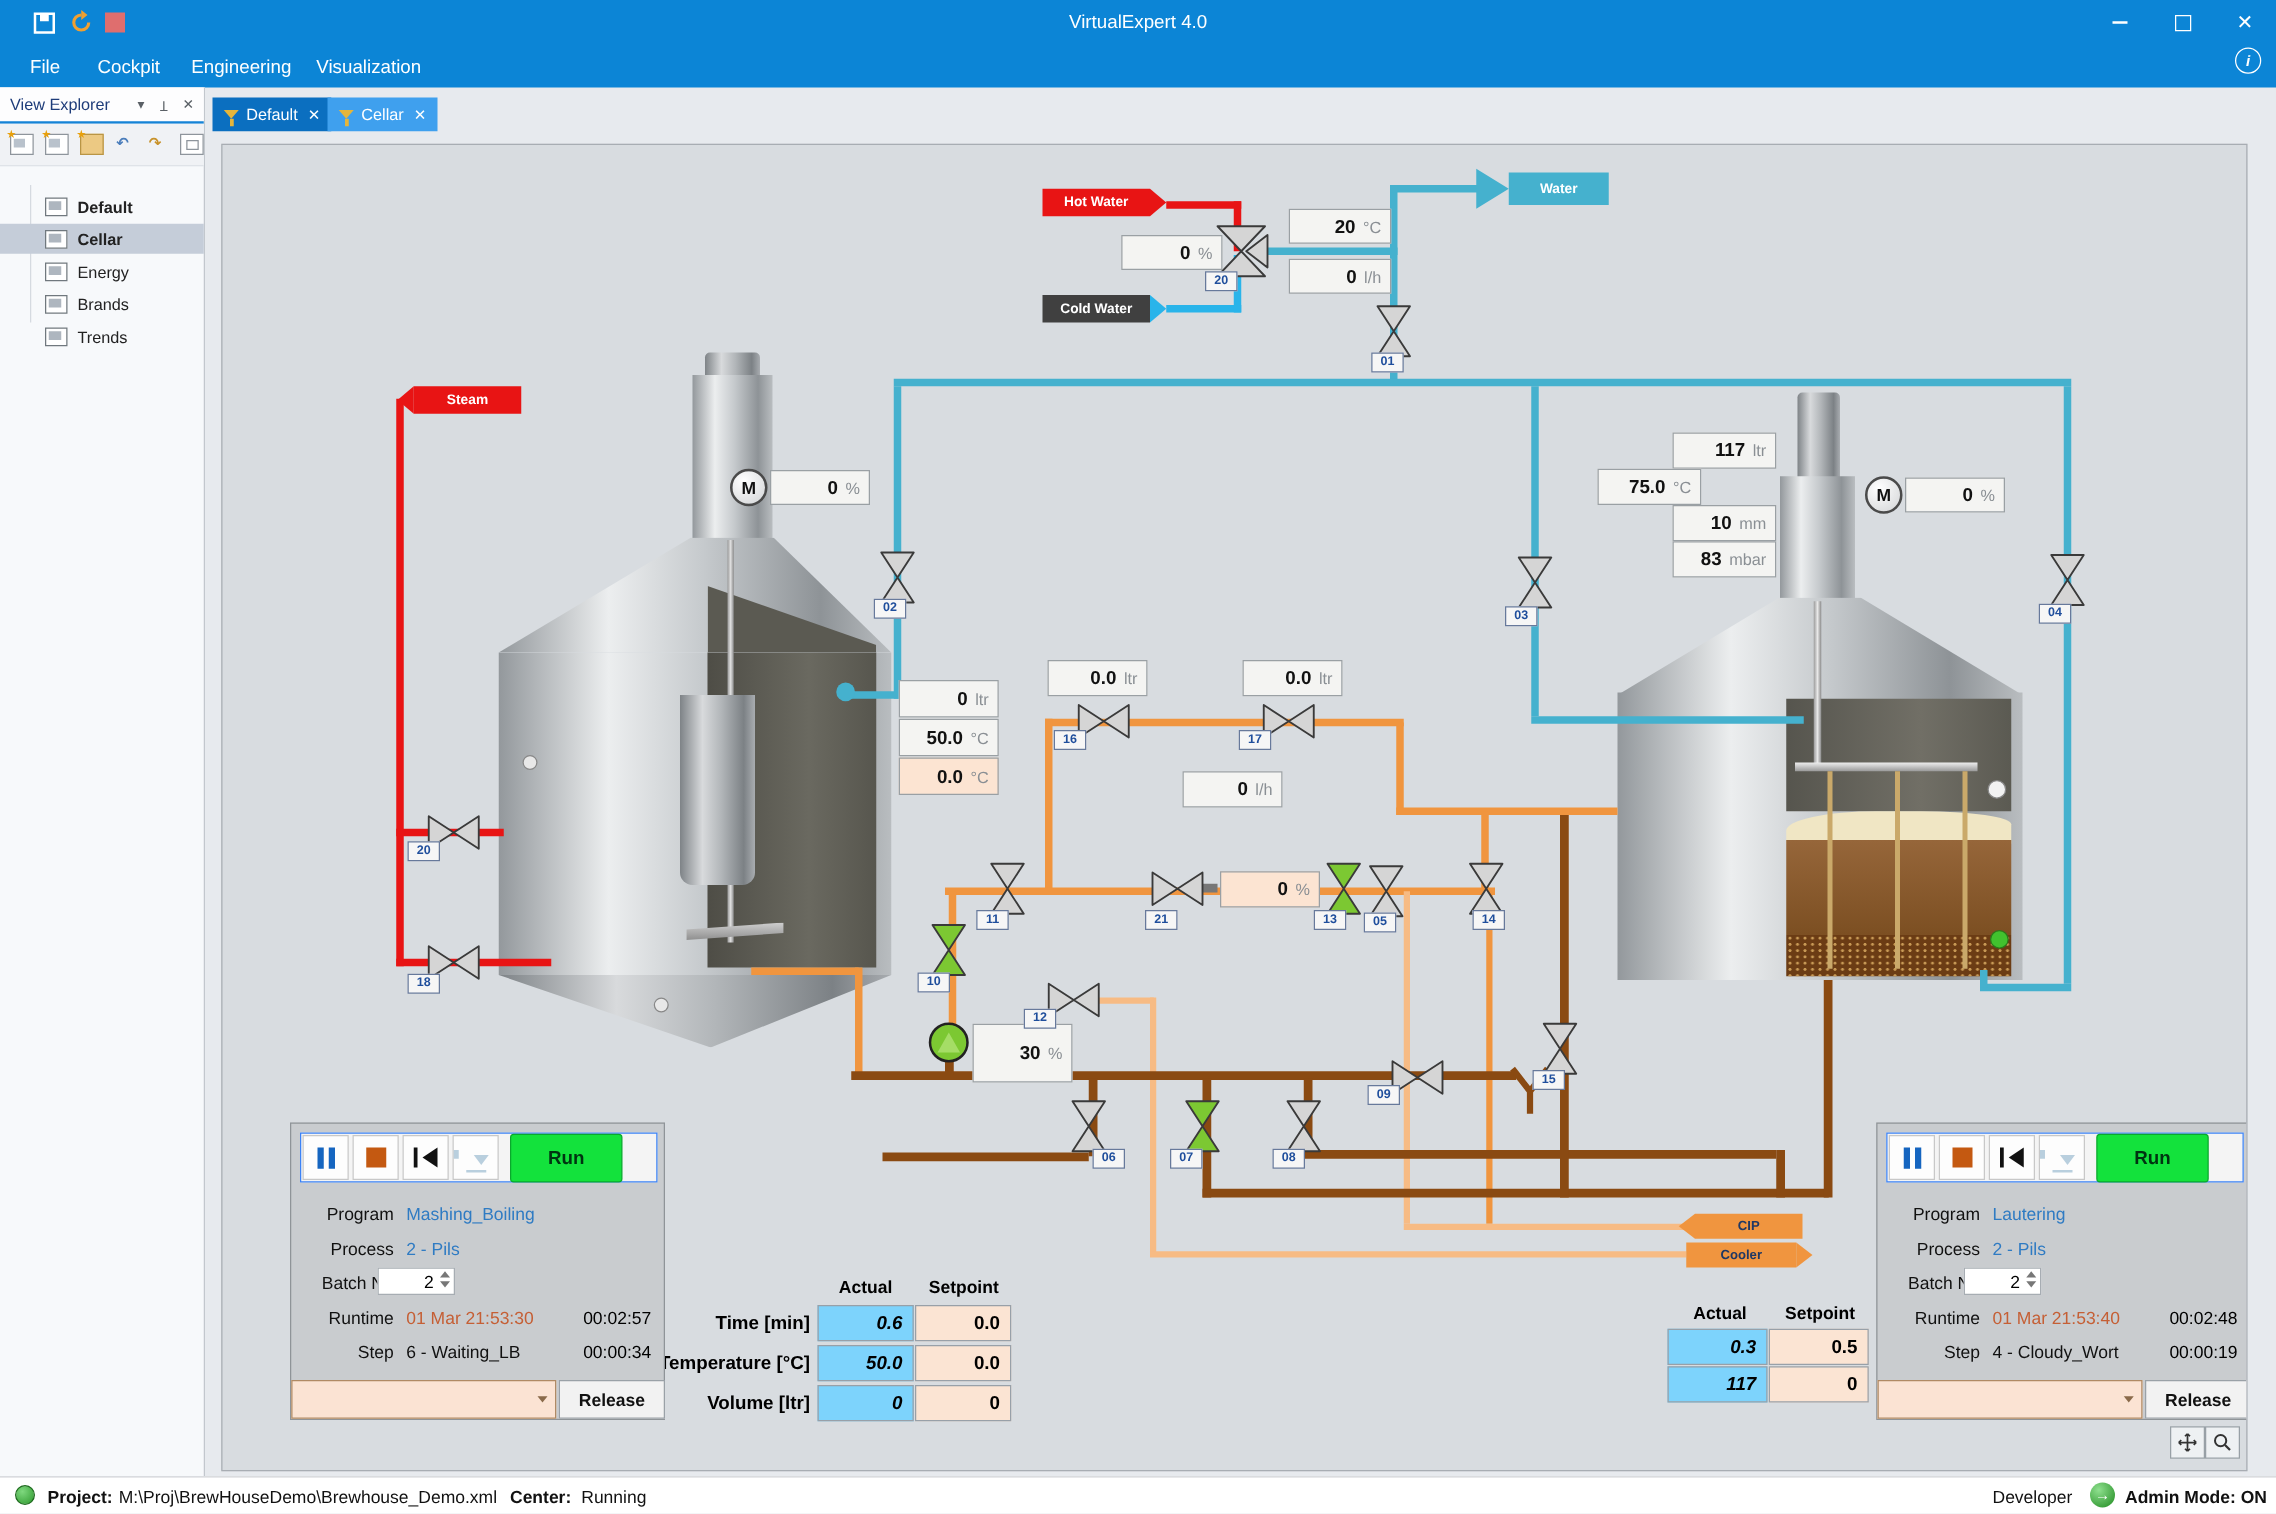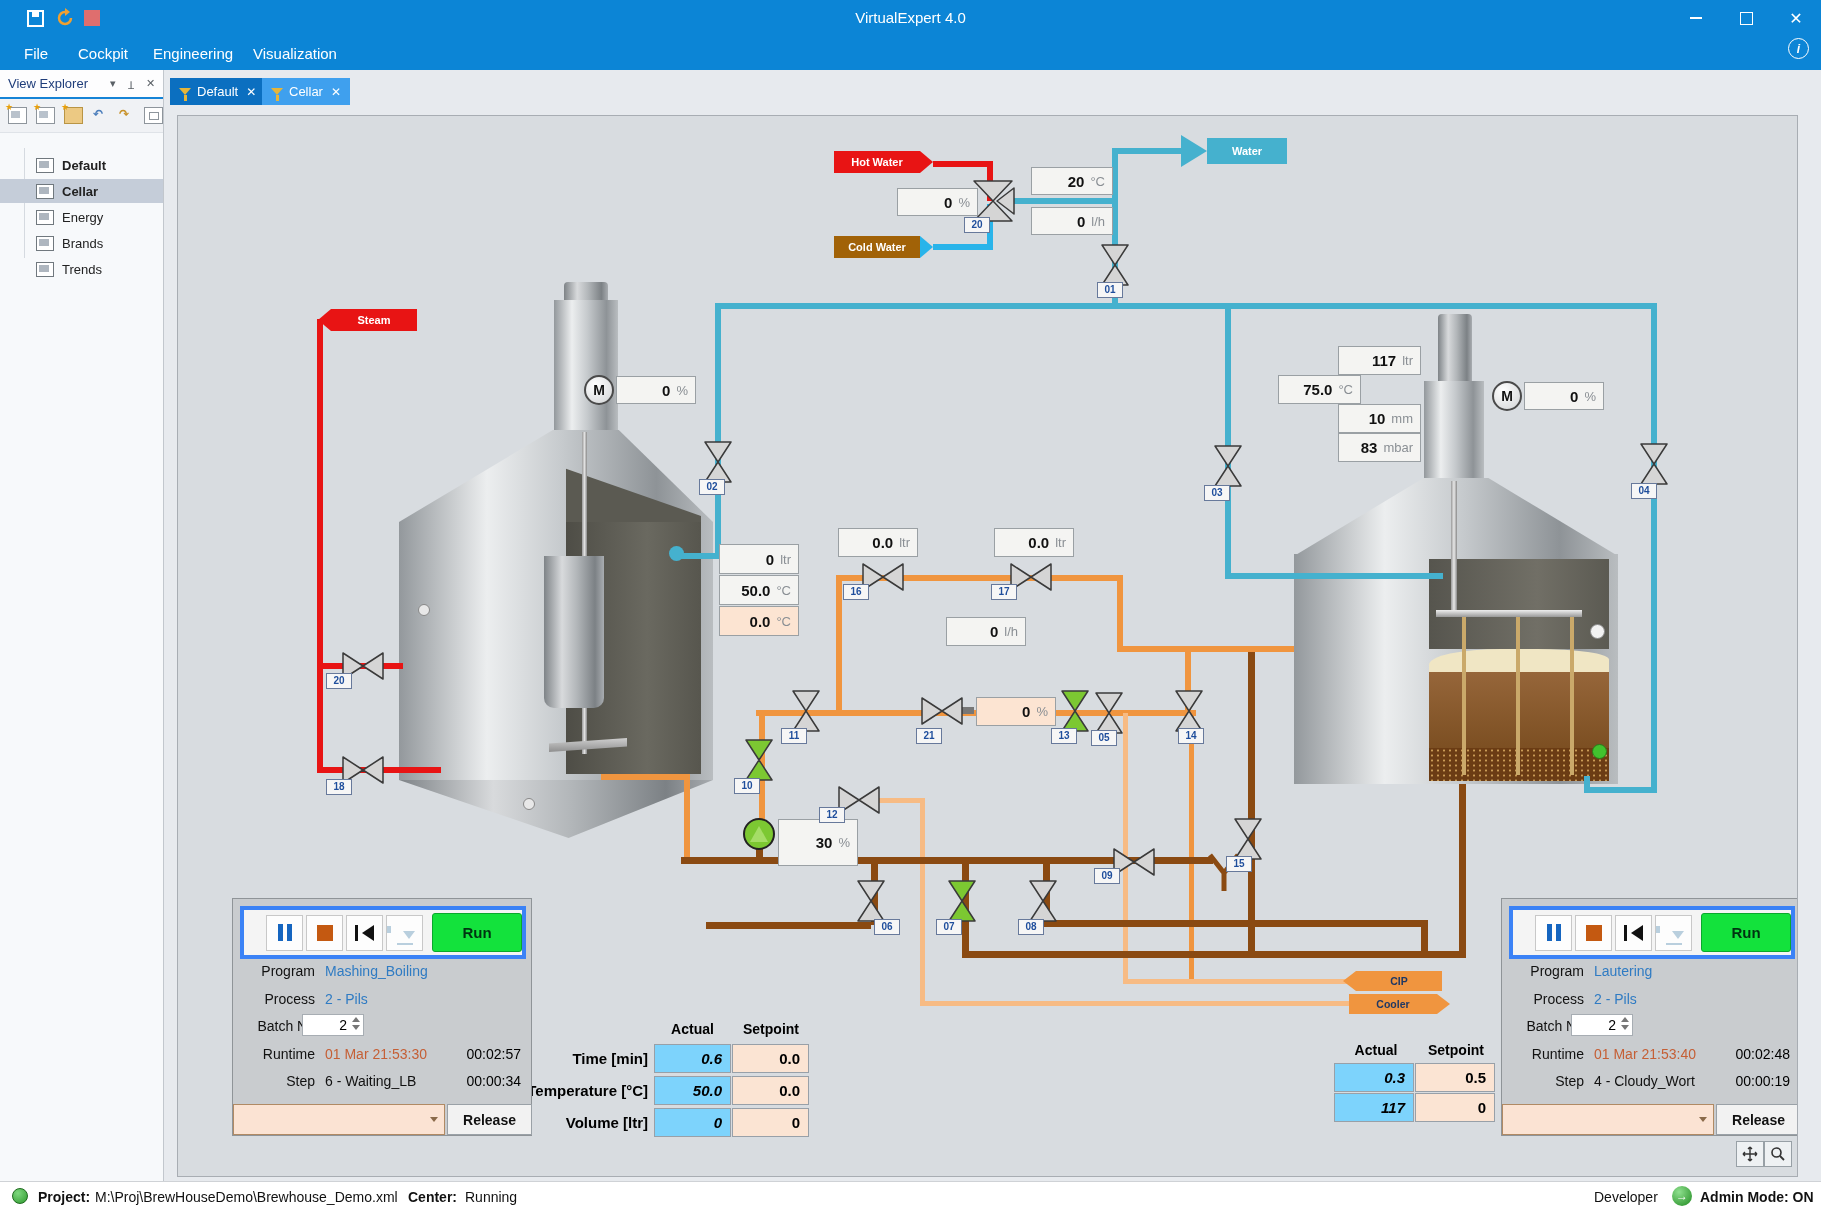--- a/index.html
+++ b/index.html
@@ -63,21 +63,21 @@
   
   .metal{background:linear-gradient(90deg,#93989c,#eceeef 28%,#c6cacd 52%,#8e9397 82%,#b9bdc0);}
   .metal2{background:linear-gradient(90deg,#7e8387,#d8dadc 30%,#b2b6b9 55%,#7c8185 85%,#a8acb0);}
   .cellrow{position:absolute;width:77px;height:29px;border:1px solid #98a0a8;display:flex;align-items:center;justify-content:flex-end;padding-right:8px;box-sizing:border-box;font-weight:bold;font-size:15px;}
   .cellrow.act{background:#7dd3fc;font-style:italic;}
   .cellrow.sp{background:#fbe4d3;}
   .thead{position:absolute;font-weight:bold;font-size:14px;text-align:center;}
   .rowlabel{position:absolute;font-weight:bold;font-size:15px;display:flex;align-items:center;justify-content:flex-end;}
   
   .panel{position:absolute;width:300px;height:238px;background:#c9cccf;border:1px solid #8f9498;box-sizing:border-box;z-index:8;}
-  .ptoolbar{position:absolute;left:7px;top:7px;width:286px;height:53px;background:#f4f4f4;border:4px solid #3b82f6;display:flex;align-items:center;padding-left:22px;gap:3px;box-sizing:border-box;}
+  .ptoolbar{position:absolute;left:7px;top:7px;width:286px;height:40px;background:#f4f4f4;border:1px solid #3b82f6;display:flex;align-items:center;padding-left:1px;gap:3px;box-sizing:border-box;}
   .pbtn{width:37px;height:36px;background:#fdfdfd;border:1px solid #c8c8c8;display:flex;align-items:center;justify-content:center;gap:4px;box-sizing:border-box;}
   .pauseb i{display:block;width:5px;height:17px;background:#1565c0;}
   .stopb i{display:block;width:16px;height:16px;background:#c45911;}
   .skipb .bar{width:3px;height:16px;background:#111;}
   .skipb .tri{width:0;height:0;border-top:8px solid transparent;border-bottom:8px solid transparent;border-right:12px solid #111;}
   .dlb .arr{width:0;height:0;border-left:6px solid transparent;border-right:6px solid transparent;border-top:8px solid #b9cfde;position:relative;top:2px;}
   .dlb .shaft{width:4px;height:7px;background:#b9cfde;position:relative;left:-8px;top:-3px;}
   .dlb .base{position:absolute;width:16px;height:2px;background:#b9cfde;margin-top:22px;}
   .runbtn{margin-left:6px;width:88px;height:37px;background:#13e23c;border:1px solid #0aa82c;border-radius:3px;font-weight:bold;font-size:15px;color:#031;display:flex;align-items:center;justify-content:center;}
   .plabel{position:absolute;width:80px;text-align:right;font-size:14px;color:#111;}
@@ -304,21 +304,21 @@
     <div class="pipe" style="left:865px;top:747px;width:7px;height:62px;background:#8a4a12"></div>
     <div class="pipe" style="left:865px;top:804px;width:378px;height:7px;background:#8a4a12"></div>
     <div class="pipe" style="left:1243px;top:804px;width:7px;height:38px;background:#8a4a12"></div>
     <div class="pipe" style="left:1070px;top:536px;width:7px;height:306px;background:#8a4a12"></div>
     <svg class="pipe" style="left:1028px;top:735px" width="36" height="44">
         <path d="M4,4 L18,22 M32,4 L18,22 M18,22 L18,40" stroke="#8a4a12" stroke-width="5" fill="none"></path>
       </svg>
 
     <div class="banner pl" style="--c:#e81414;background:#e81414;left:153px;top:193px;width:86px;height:22px">Steam</div>
     <div class="banner pr" style="--c:#e81414;background:#e81414;left:656px;top:35px;width:86px;height:22px">Hot Water</div>
-    <div class="banner pr" style="--c:#29b4ea;background:#a16207;left:656px;top:120px;width:86px;height:22px">Cold Water</div>
+    <div class="banner pr" style="--c:#29b4ea;background:#404040;left:656px;top:120px;width:86px;height:22px">Cold Water</div>
     <div class="abs" style="left:1003px;top:19px;width:0;height:0;border-top:16px solid transparent;border-bottom:16px solid transparent;border-left:26px solid #45b1ce"></div>
     <div class="banner" style="--c:#45b1ce;background:#45b1ce;left:1029px;top:22px;width:80px;height:26px">Water</div>
     <div class="banner pl small" style="--c:#f0953f;background:#f0953f;left:1178px;top:855px;width:86px;height:20px;color:#1f3864">CIP</div>
     <div class="banner pr small" style="--c:#f0953f;background:#f0953f;left:1171px;top:878px;width:88px;height:20px;color:#1f3864">Cooler</div>
 
     <svg class="valve" width="46" height="44" viewBox="0 0 46 44" style="left:792px;top:63px;color:#d5d5d5">
         <use href="#threeway"></use>
       </svg>
     <svg class="valve" width="30" height="44" viewBox="0 0 30 44" style="left:922px;top:127px;color:#d5d5d5">
         <use href="#bowtie-v"></use>

